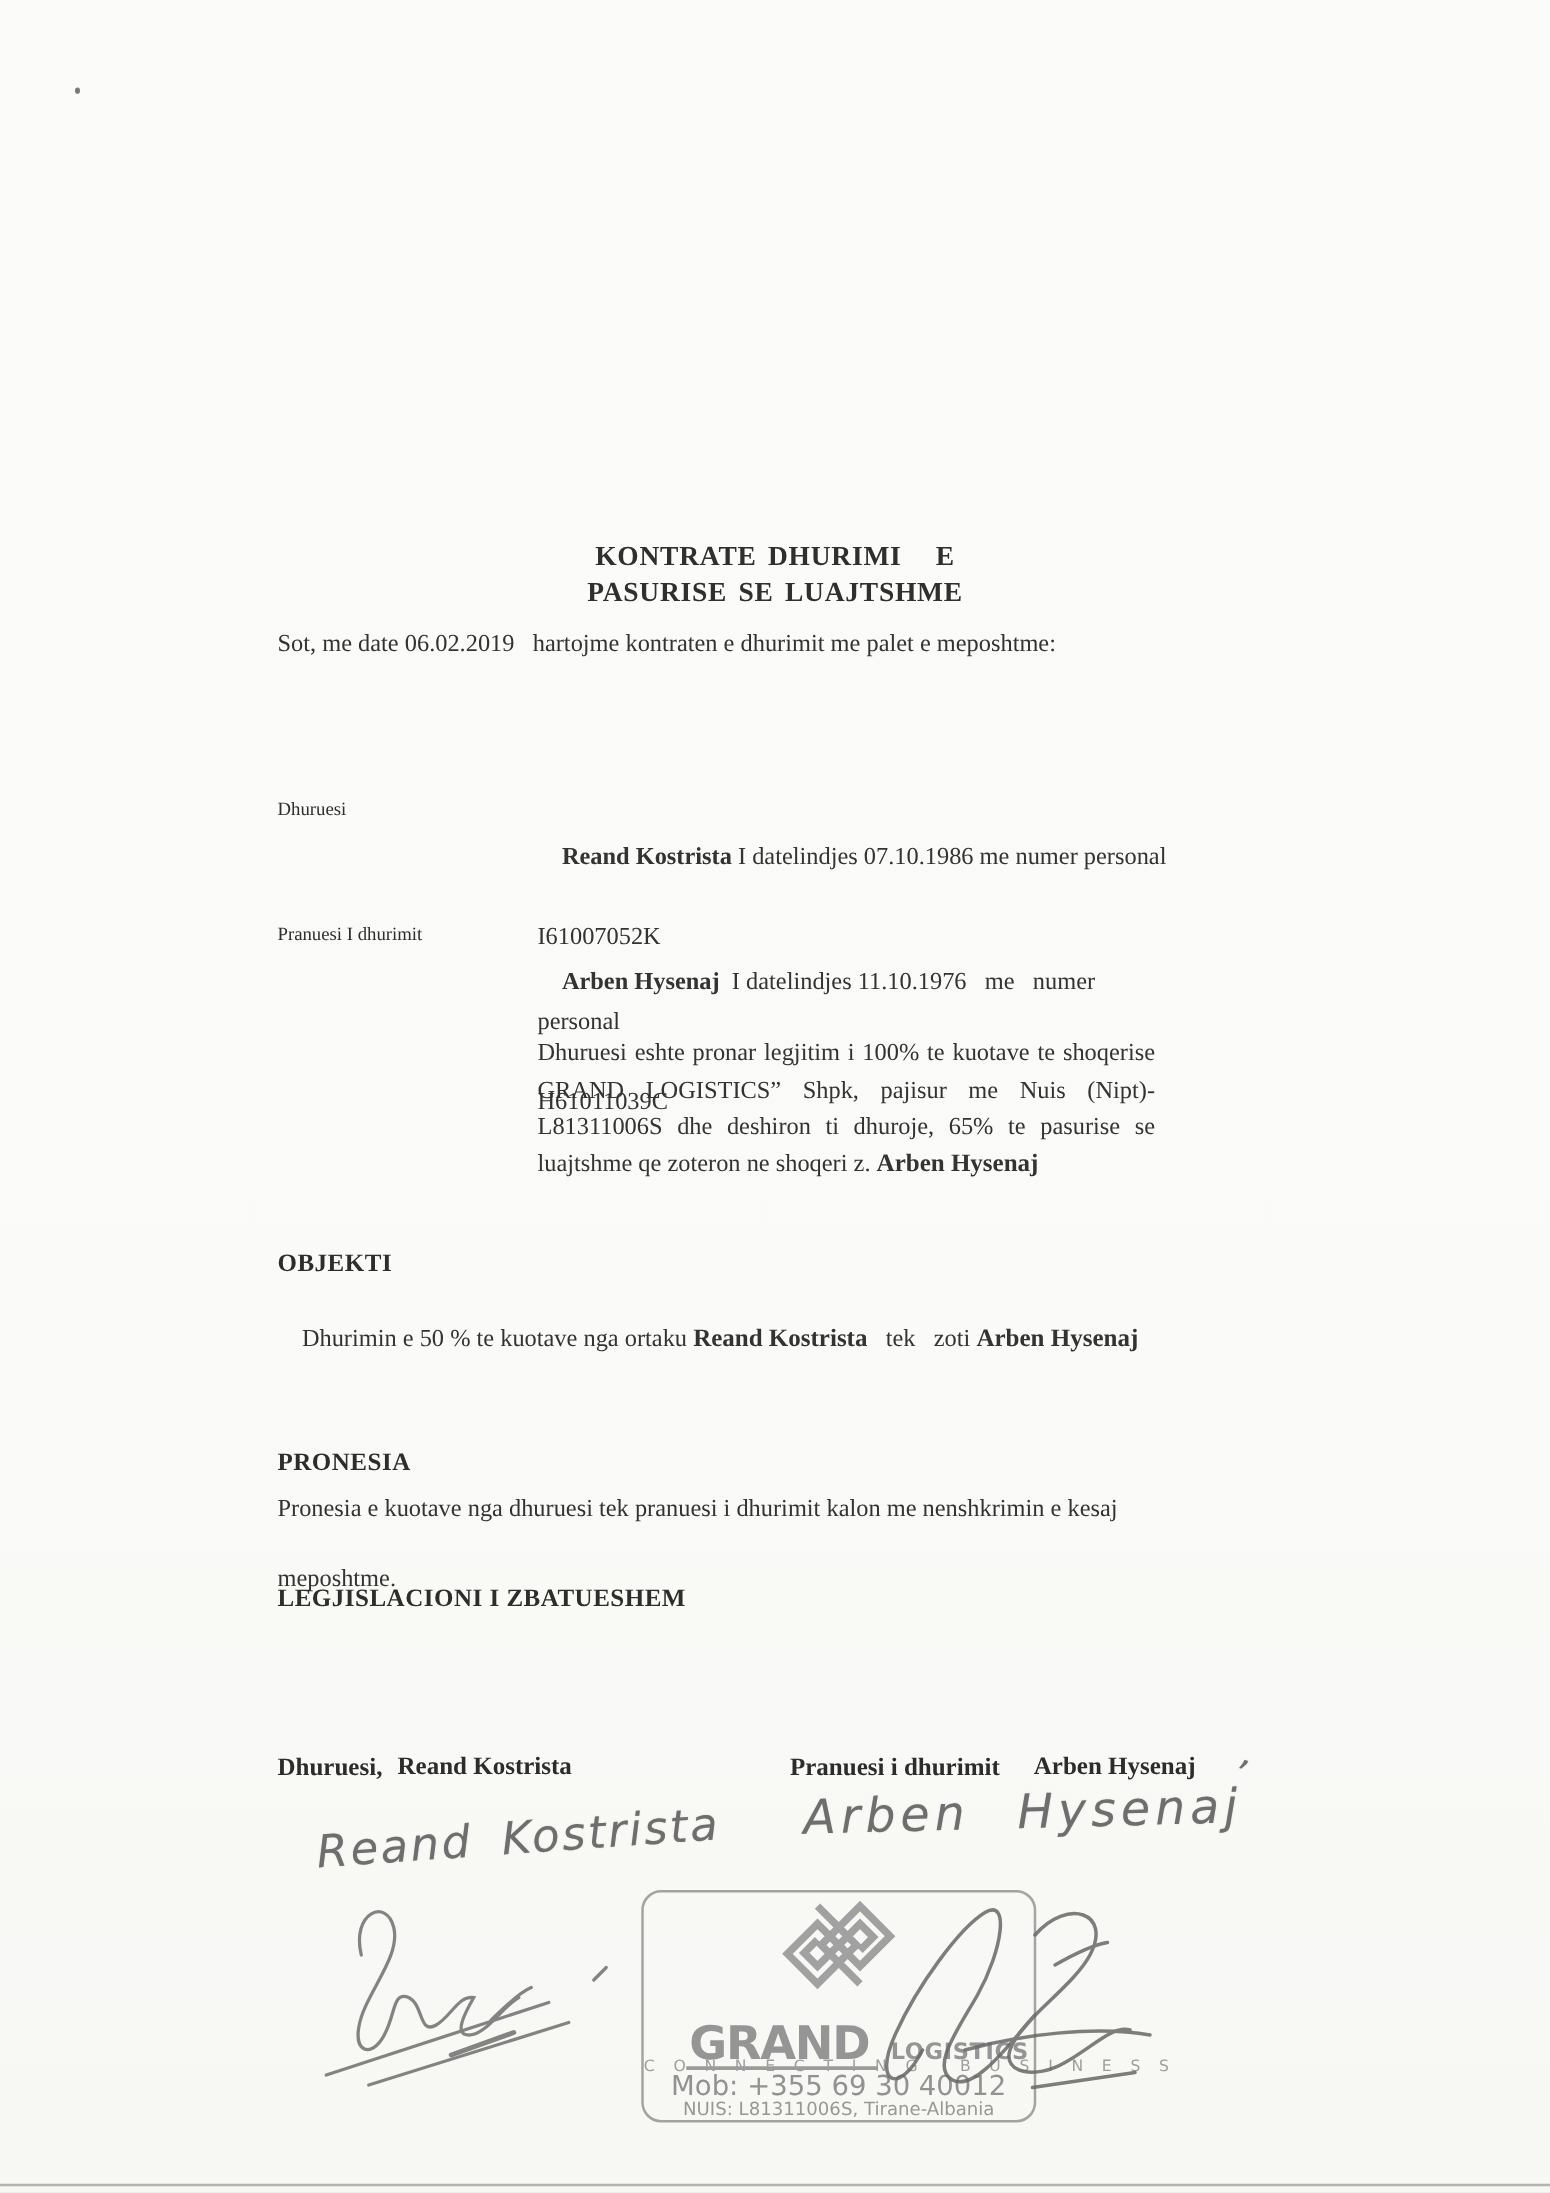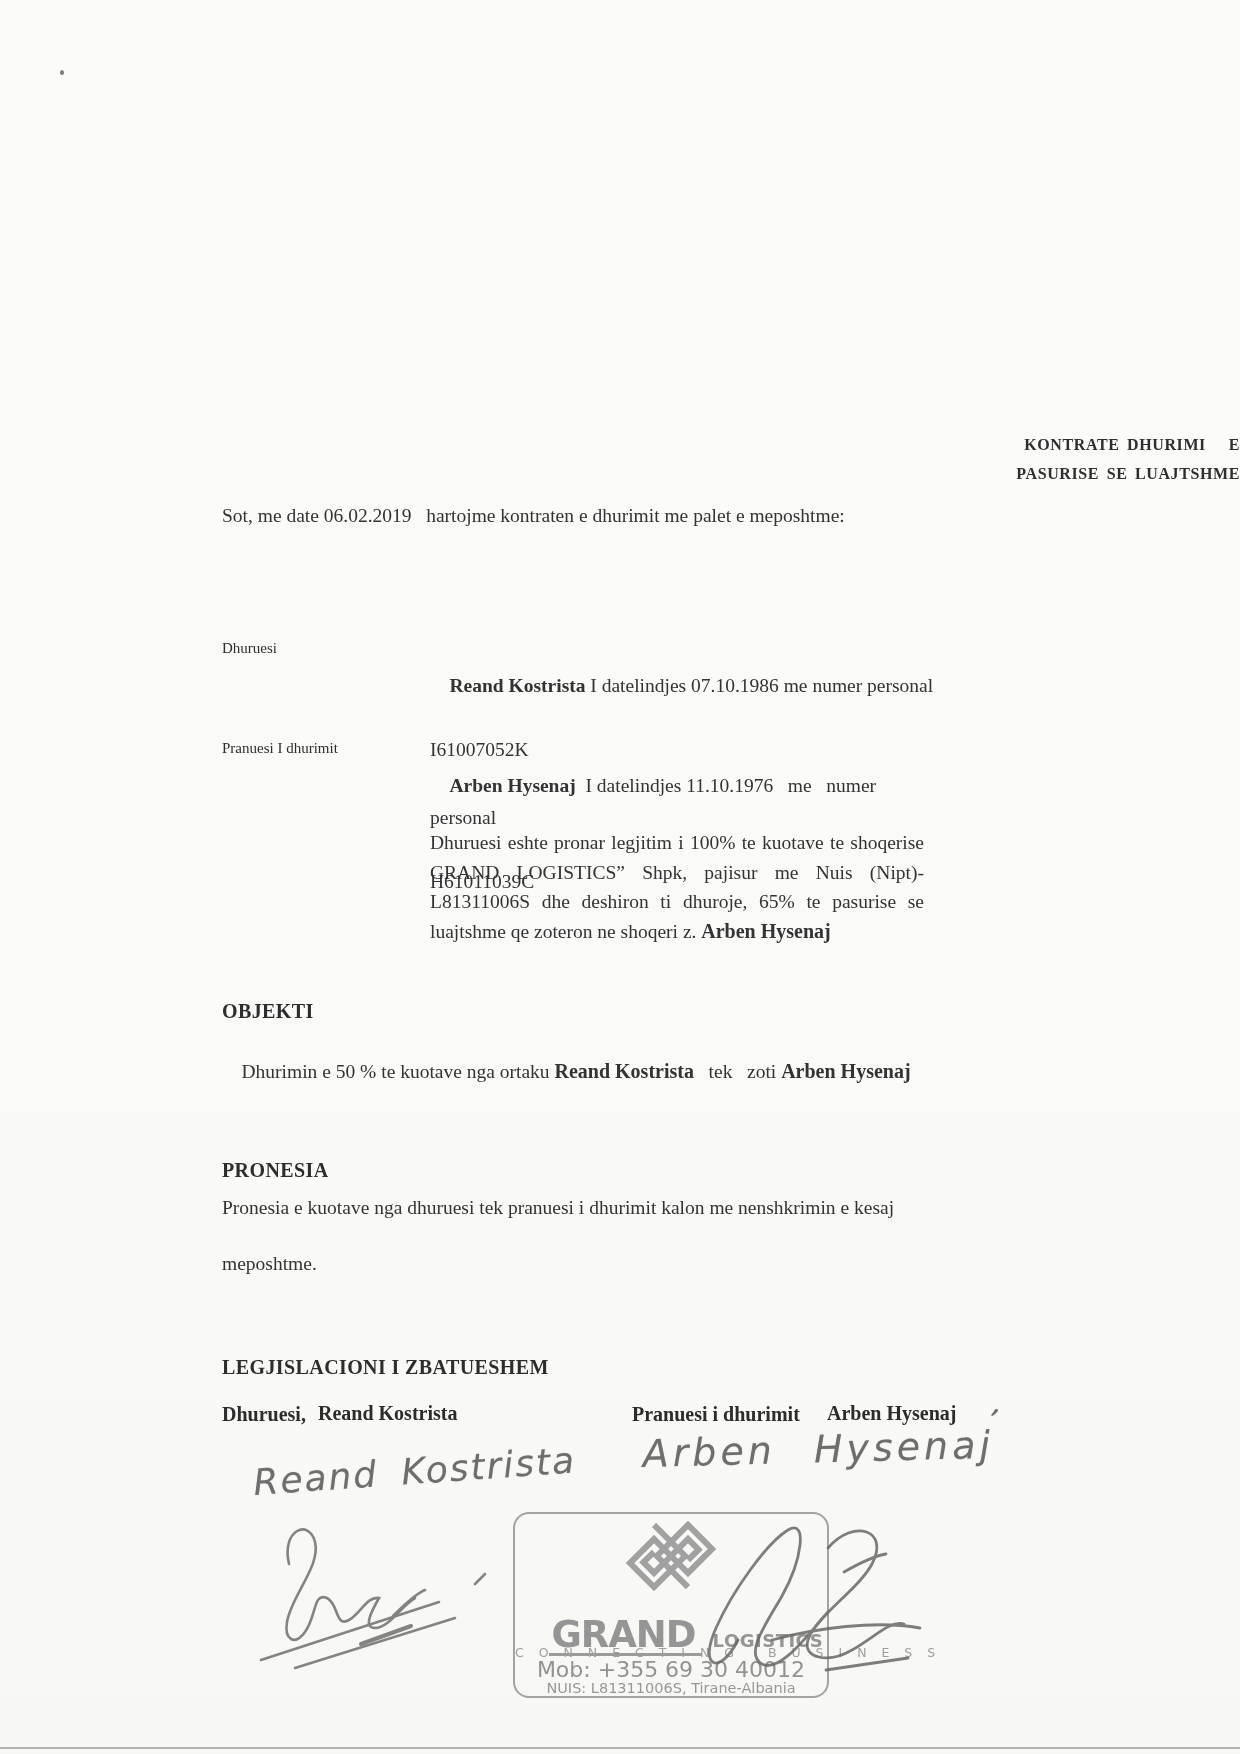--- a/index.html
+++ b/index.html
@@ -9,22 +9,22 @@
     font-family:"Liberation Serif", serif;
   }
   .page{
     position:relative;width:1240px;height:1754px;overflow:hidden;
     background:linear-gradient(180deg,#fbfbf9 0%,#fafaf8 60%,#f7f7f4 100%);
     color:#3a3a3a;
   }
   .t{position:absolute;white-space:pre-wrap;}
   .b{font-weight:bold;}
   .title{
-    left:0;right:0;text-align:right;
-    font-size:16px;font-weight:bold;letter-spacing:.6px;word-spacing:3px;
+    left:0;right:0;text-align:center;
+    font-size:22px;font-weight:bold;letter-spacing:.6px;word-spacing:3px;
     line-height:29px;color:#2f2f2f;
   }
   .body-text{font-size:19.5px;color:#333;}
   .party-label{font-size:15px;font-weight:normal;color:#2e2e2e;}
   .party-value{font-size:19.5px;line-height:32px;color:#333;width:505px;}
   .para-just{white-space:normal;text-align:justify;line-height:29.5px;}
   .heading{font-size:20px;font-weight:bold;letter-spacing:.4px;color:#2d2d2d;margin-top:16px;}
   .sig-label{font-size:20px;font-weight:bold;color:#2c2c2c;}
   .handwriting{
     font-family:"DejaVu Sans", sans-serif;font-style:italic;
@@ -84,21 +84,21 @@
 
   <div class="t heading" style="left:222px;top:984px;">OBJEKTI</div>
   <div class="t body-text" style="left:222px;top:1038px;">
     <span>Dhurimin e 50 % te kuotave nga ortaku </span><span class="b" style="font-size:20px;">Reand Kostrista</span><span>   tek   zoti </span><span class="b" style="font-size:20px;">Arben Hysenaj</span>
   </div>
 
   <div class="t heading" style="left:222px;top:1143px;">PRONESIA</div>
   <div class="t body-text" style="left:222px;top:1197px;text-align:center;">Pronesia e kuotave nga dhuruesi tek pranuesi i dhurimit kalon me nenshkrimin e kesaj</div>
   <div class="t body-text" style="left:222px;top:1253px;">meposhtme.</div>
 
-  <div class="t heading" style="left:222px;top:1340px;">LEGJISLACIONI I ZBATUESHEM</div>
+  <div class="t heading" style="left:222px;top:1252px;">LEGJISLACIONI I ZBATUESHEM</div>
 
   <div class="t sig-label" style="left:222px;top:1403px;">Dhuruesi,</div>
   <div class="t sig-label" style="left:318px;top:1402px;">Reand Kostrista</div>
   <div class="t sig-label" style="left:632px;top:1403px;">Pranuesi i dhurimit</div>
   <div class="t sig-label" style="left:827px;top:1402px;">Arben Hysenaj</div>
 
   <div class="t handwriting hw-left" style="left:252px;top:1462px;">Reand Kostrista</div>
   <div class="t handwriting hw-right" style="left:642px;top:1432px;">Arben Hysenaj</div>
   <div class="t handwriting hw-tick" style="left:986px;top:1402px;">’</div>
 

